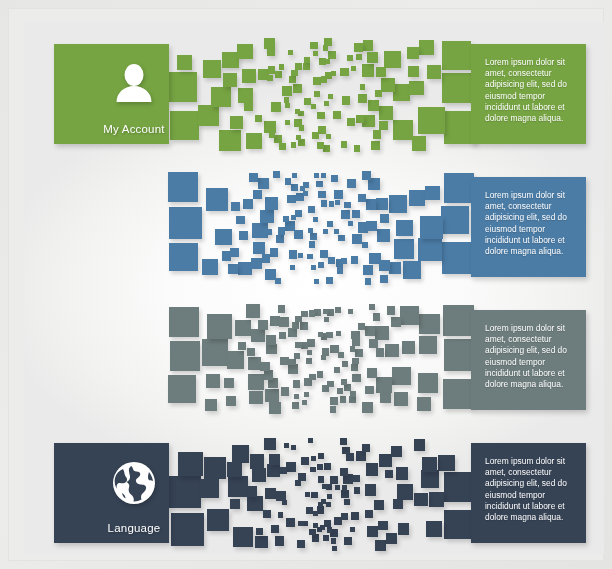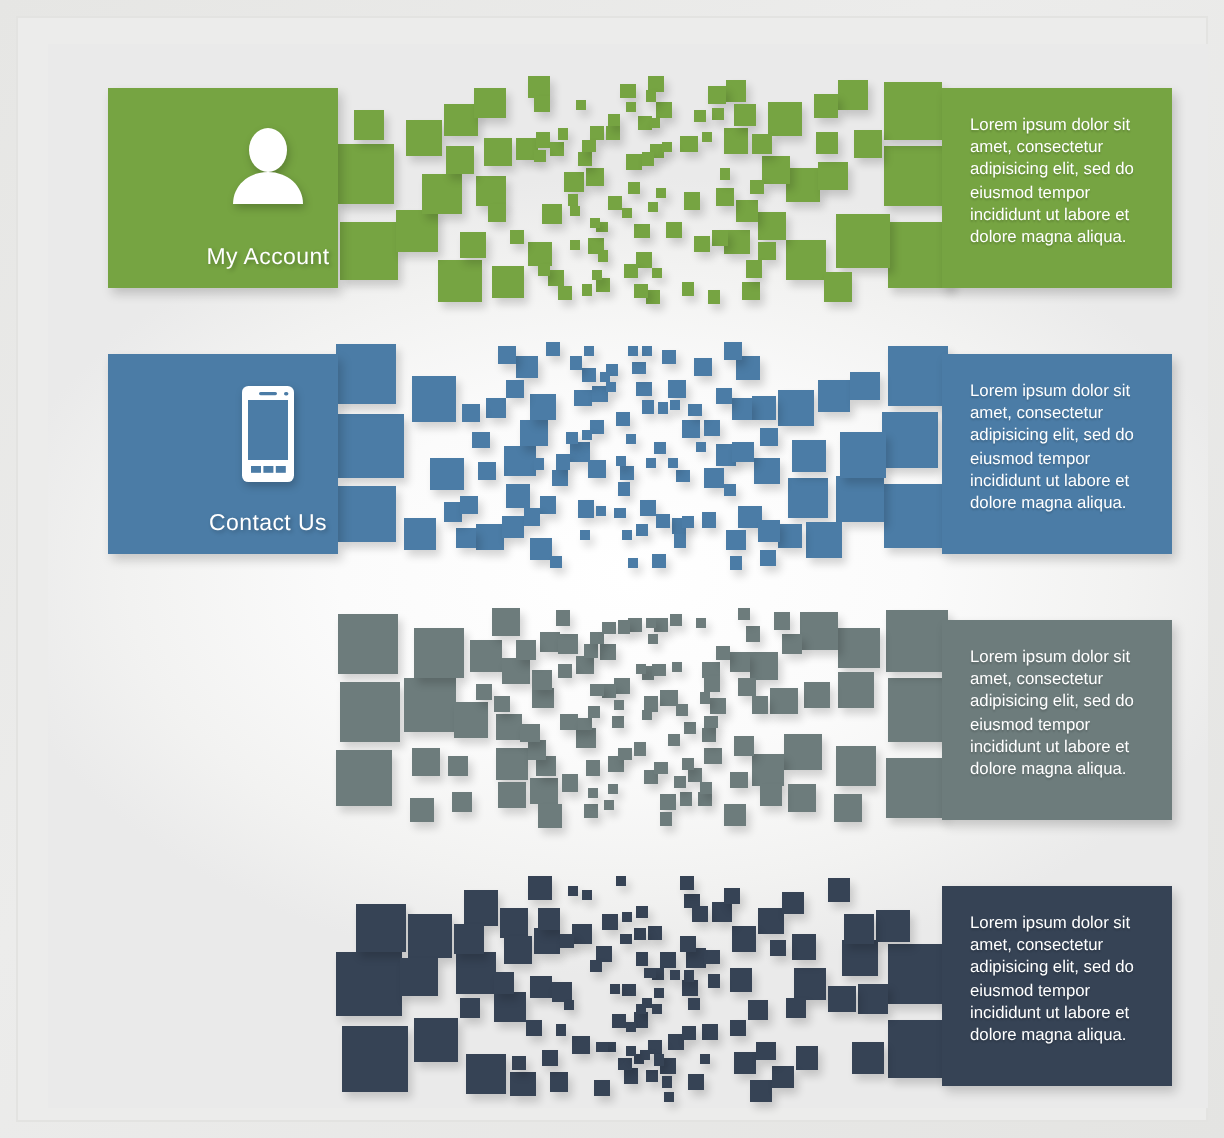--- a/index.html
+++ b/index.html
@@ -296,34 +296,20 @@
             <div class="sq" style="left: 138.6px; top: 54.5px; width: 5px; height: 5px; background: rgb(75, 124, 166);"></div>
             <div class="sq" style="left: 165.2px; top: 56.2px; width: 5px; height: 5px; background: rgb(75, 124, 166);"></div>
             <div class="sq" style="left: 141.6px; top: 92.3px; width: 5px; height: 5px; background: rgb(75, 124, 166);"></div>
             <div class="sq" style="left: 128.7px; top: 79.5px; width: 5px; height: 5px; background: rgb(75, 124, 166);"></div>
             <div class="sq" style="left: 145.2px; top: 0.1px; width: 5px; height: 5px; background: rgb(75, 124, 166);"></div>
             <div class="sq" style="left: 166.1px; top: 26.9px; width: 5px; height: 5px; background: rgb(75, 124, 166);"></div>
             <div class="sq" style="left: 130.5px; top: 13.3px; width: 5px; height: 5px; background: rgb(75, 124, 166);"></div>
             <div class="sq" style="left: 133.7px; top: 18px; width: 5px; height: 5px; background: rgb(75, 124, 166);"></div>
             <div class="sq" style="left: 121.2px; top: 92.2px; width: 5px; height: 5px; background: rgb(75, 124, 166);"></div>
             <div class="sq" style="left: 153.5px; top: 55.7px; width: 5px; height: 5px; background: rgb(75, 124, 166);"></div>
-          </div>
-          <div class="panel icon-panel" style="background: rgb(75, 124, 166);">
-            <div class="icon-wrap">
-              <svg width="38" height="50" viewBox="0 0 38 50">
-      <rect x="6" y="1" width="26" height="48" rx="3.2" fill="#fff"></rect>
-      <rect x="9" y="8" width="20" height="30" fill="#4b7ca6"></rect>
-      <rect x="14.5" y="4" width="9" height="1.6" rx="0.8" fill="#4b7ca6"></rect>
-      <rect x="27" y="4" width="2.2" height="1.8" rx="0.9" fill="#4b7ca6"></rect>
-      <rect x="10.5" y="41" width="5" height="3.4" fill="#4b7ca6"></rect>
-      <rect x="16.7" y="41" width="5" height="3.4" fill="#4b7ca6"></rect>
-      <rect x="22.9" y="41" width="5" height="3.4" fill="#4b7ca6"></rect>
-    </svg>
-            </div>
-            <div class="panel-label">Contact Us</div>
           </div>
           <div class="panel text-panel" style="background: rgb(75, 124, 166);">
             <p>Lorem ipsum dolor sit amet, consectetur adipisicing elit, sed do eiusmod tempor incididunt ut labore et dolore magna aliqua.</p>
           </div>
         </div>
         <div class="row" style="top: 284px;">
           <div class="mosaic">
             <div class="sq" style="left: 275.4px; top: 33.2px; width: 32.1px; height: 32.1px; background: rgb(109, 124, 124);"></div>
             <div class="sq" style="left: 273.7px; top: -1.2px; width: 31.3px; height: 31.3px; background: rgb(109, 124, 124);"></div>
             <div class="sq" style="left: -0.5px; top: 0.6px; width: 30.8px; height: 30.8px; background: rgb(109, 124, 124);"></div>
@@ -548,19 +534,38 @@
             <div class="sq" style="left: 143.9px; top: 72.3px; width: 5px; height: 5px; background: rgb(54, 67, 85);"></div>
             <div class="sq" style="left: 139.3px; top: -1.4px; width: 5px; height: 5px; background: rgb(54, 67, 85);"></div>
             <div class="sq" style="left: 141.5px; top: 17px; width: 5px; height: 5px; background: rgb(54, 67, 85);"></div>
             <div class="sq" style="left: 162.9px; top: 107px; width: 5px; height: 5px; background: rgb(54, 67, 85);"></div>
             <div class="sq" style="left: 148.8px; top: 63.3px; width: 5px; height: 5px; background: rgb(54, 67, 85);"></div>
             <div class="sq" style="left: 166.1px; top: 45.7px; width: 5px; height: 5px; background: rgb(54, 67, 85);"></div>
             <div class="sq" style="left: 144px; top: 83.8px; width: 5px; height: 5px; background: rgb(54, 67, 85);"></div>
             <div class="sq" style="left: 157.3px; top: 63.2px; width: 5px; height: 5px; background: rgb(54, 67, 85);"></div>
             <div class="sq" style="left: 121.5px; top: 5.9px; width: 5px; height: 5px; background: rgb(54, 67, 85);"></div>
           </div>
+          <div class="panel icon-panel" style="background: rgb(54, 67, 85);">
+            <div class="icon-wrap">
+              <svg width="46" height="46" viewBox="0 0 46 46">
+      <circle cx="23" cy="23" r="21" fill="#fff"></circle>
+      <path d="M12 9 C14 12, 13 15, 15 17 C17 19, 16 22, 13.5 23 C11 24, 9 22, 7 23.5
+               C5.6 24.6, 5 27, 6.5 29.5 C4 26.5, 3 22, 4 18 C5 14, 8 10.5, 12 9 Z" fill="#364355"></path>
+      <path d="M20 6 C22.5 7.5, 21.5 10, 23.5 11 C25.5 12, 28 11, 29 13
+               C30 15, 28 17, 26 18.5 C24 20, 25 23, 27.5 24 C30 25, 33 24, 34.5 26
+               C36 28, 34.5 31, 32 33 C30 34.6, 29.5 37, 30.5 39.5
+               C28 41, 25 41.6, 22.5 41.4 C23.5 38.5, 22 36, 20 34.5
+               C18 33, 17 30, 18 27.5 C19 25, 17.5 23, 15.5 22
+               C18 21, 19.5 18.5, 19 16 C18.5 13.5, 17.5 11, 18 8.5 Z" fill="#364355"></path>
+      <path d="M38 12 C40 14.5, 41.5 17.5, 42 21 C40 20, 38.5 21, 37.5 19.5
+               C36.5 18, 37 15, 38 12 Z" fill="#364355"></path>
+      <path d="M11 33 C13 34, 14.5 36, 14.5 38.5 C12.5 37.5, 11.5 35.5, 11 33 Z" fill="#364355"></path>
+    </svg>
+            </div>
+            <div class="panel-label">Language</div>
+          </div>
           <div class="panel text-panel" style="background: rgb(54, 67, 85);">
             <p>Lorem ipsum dolor sit amet, consectetur adipisicing elit, sed do eiusmod tempor incididunt ut labore et dolore magna aliqua.</p>
           </div>
         </div>
       </div>
   </div>
 </div>
 
 </body></html>

